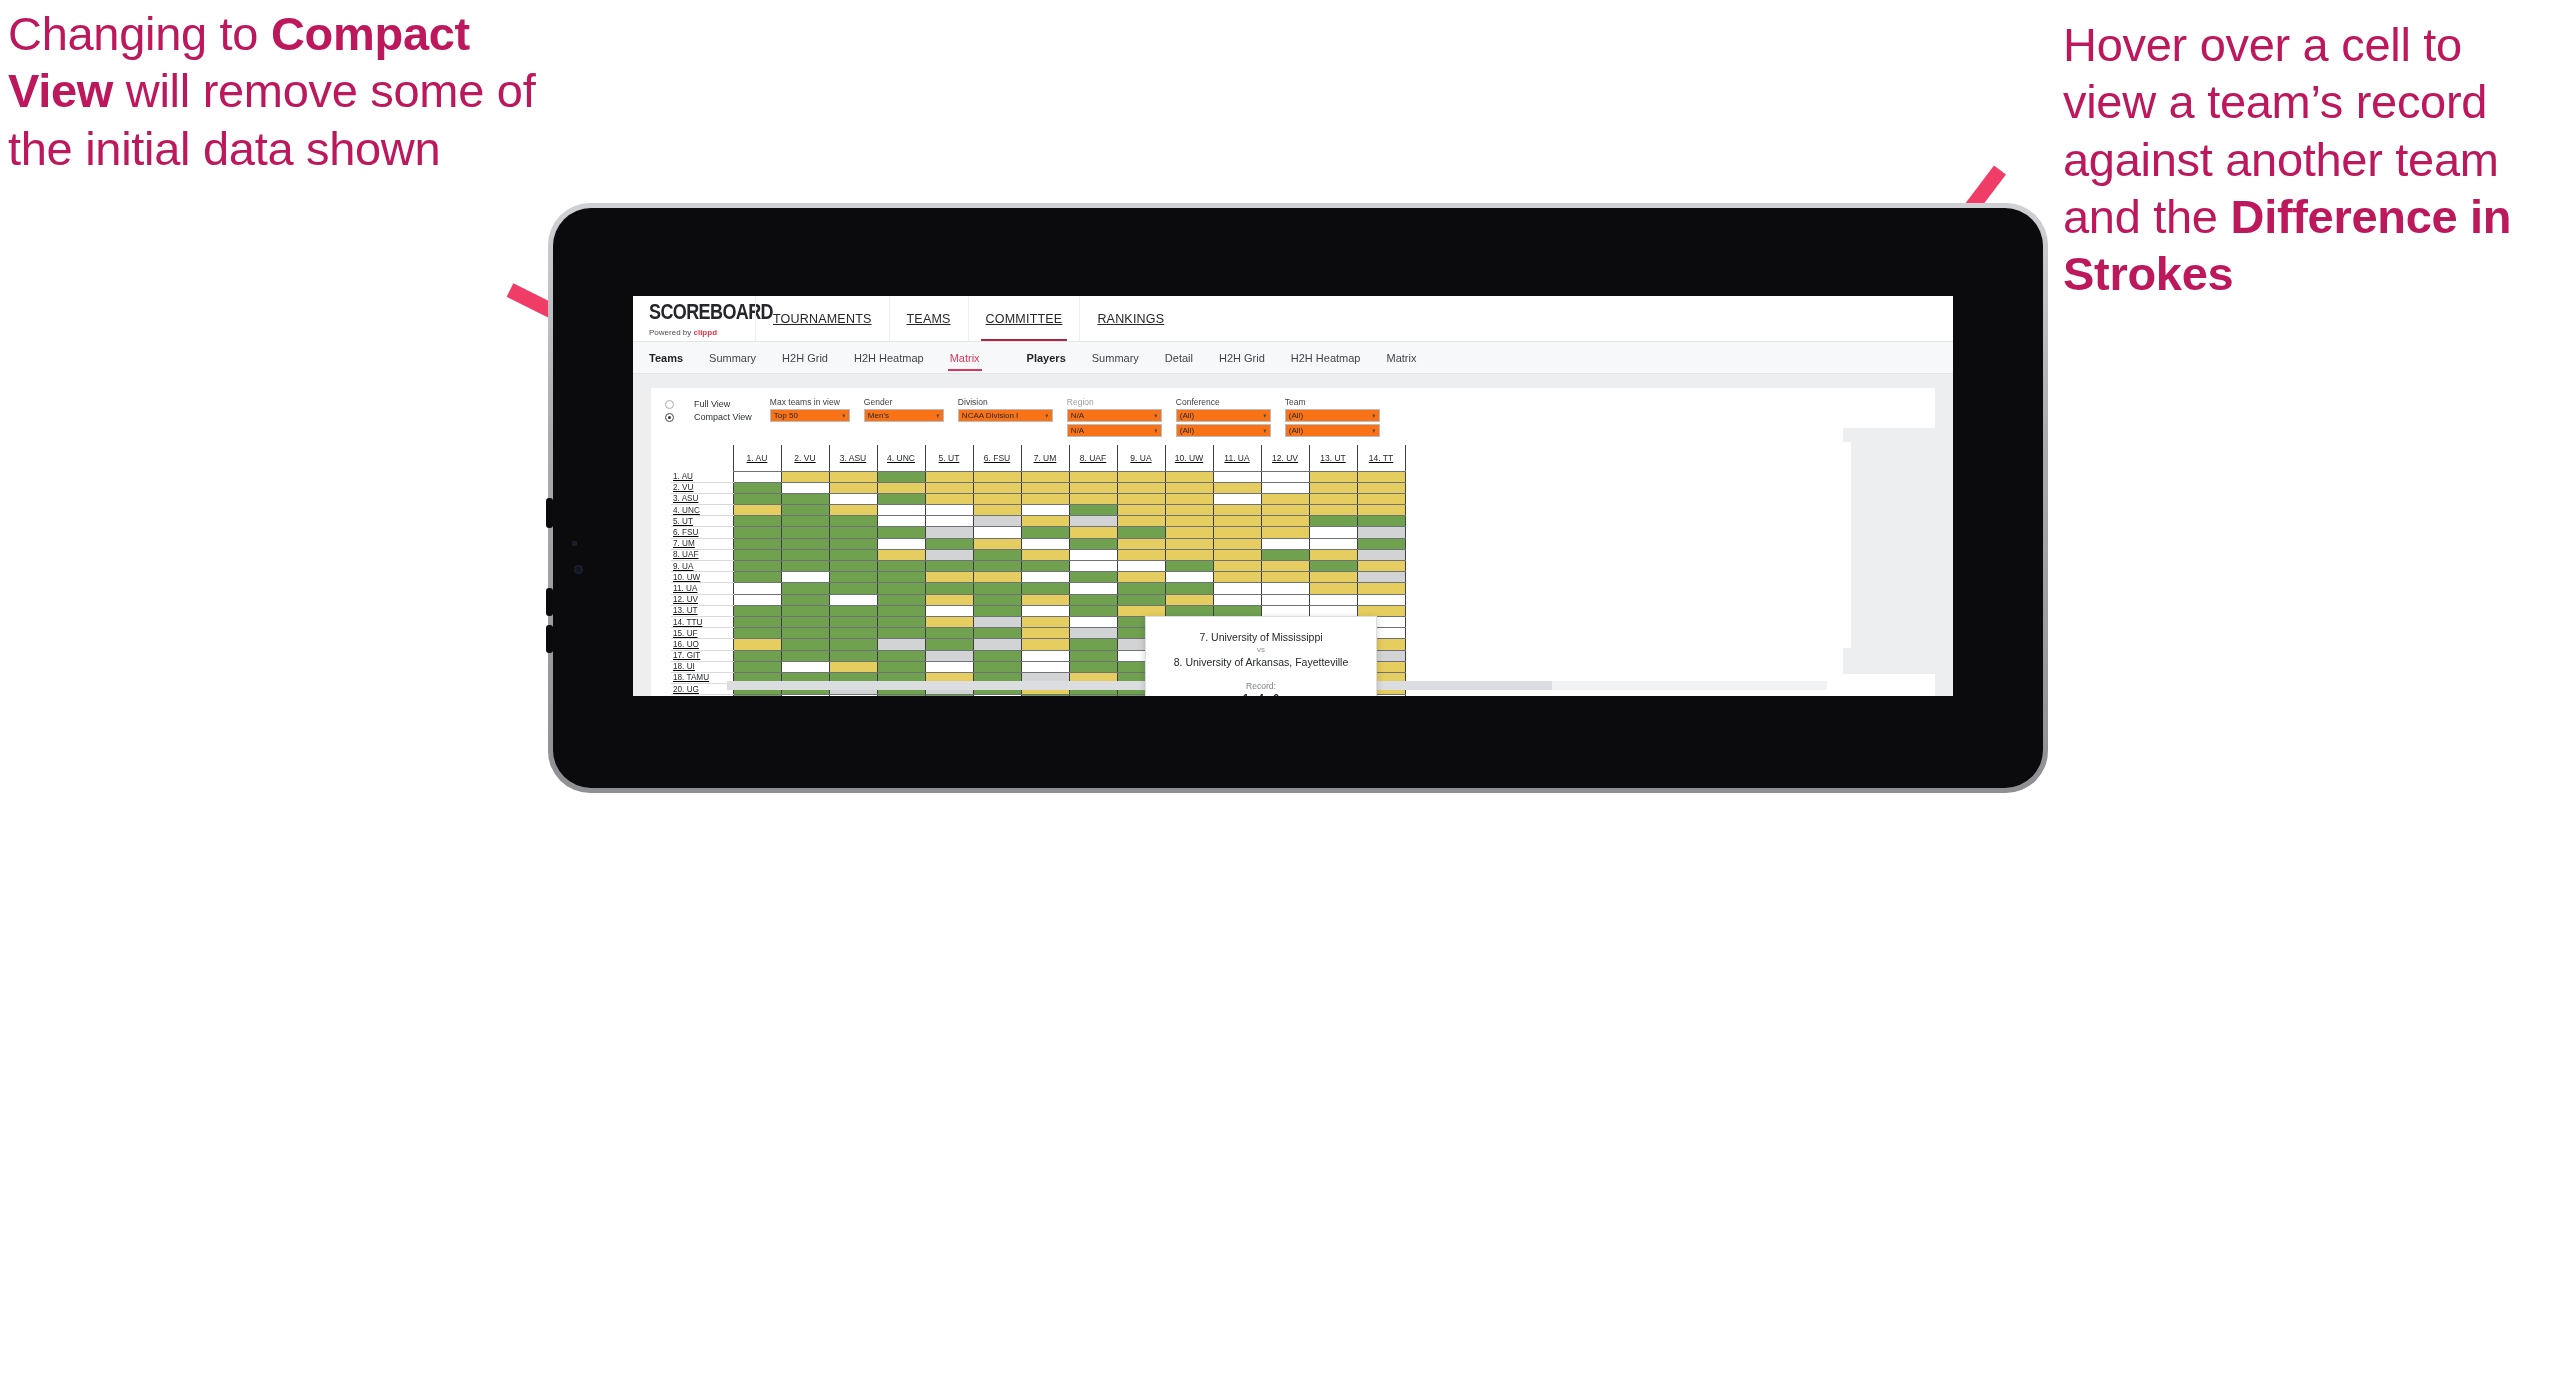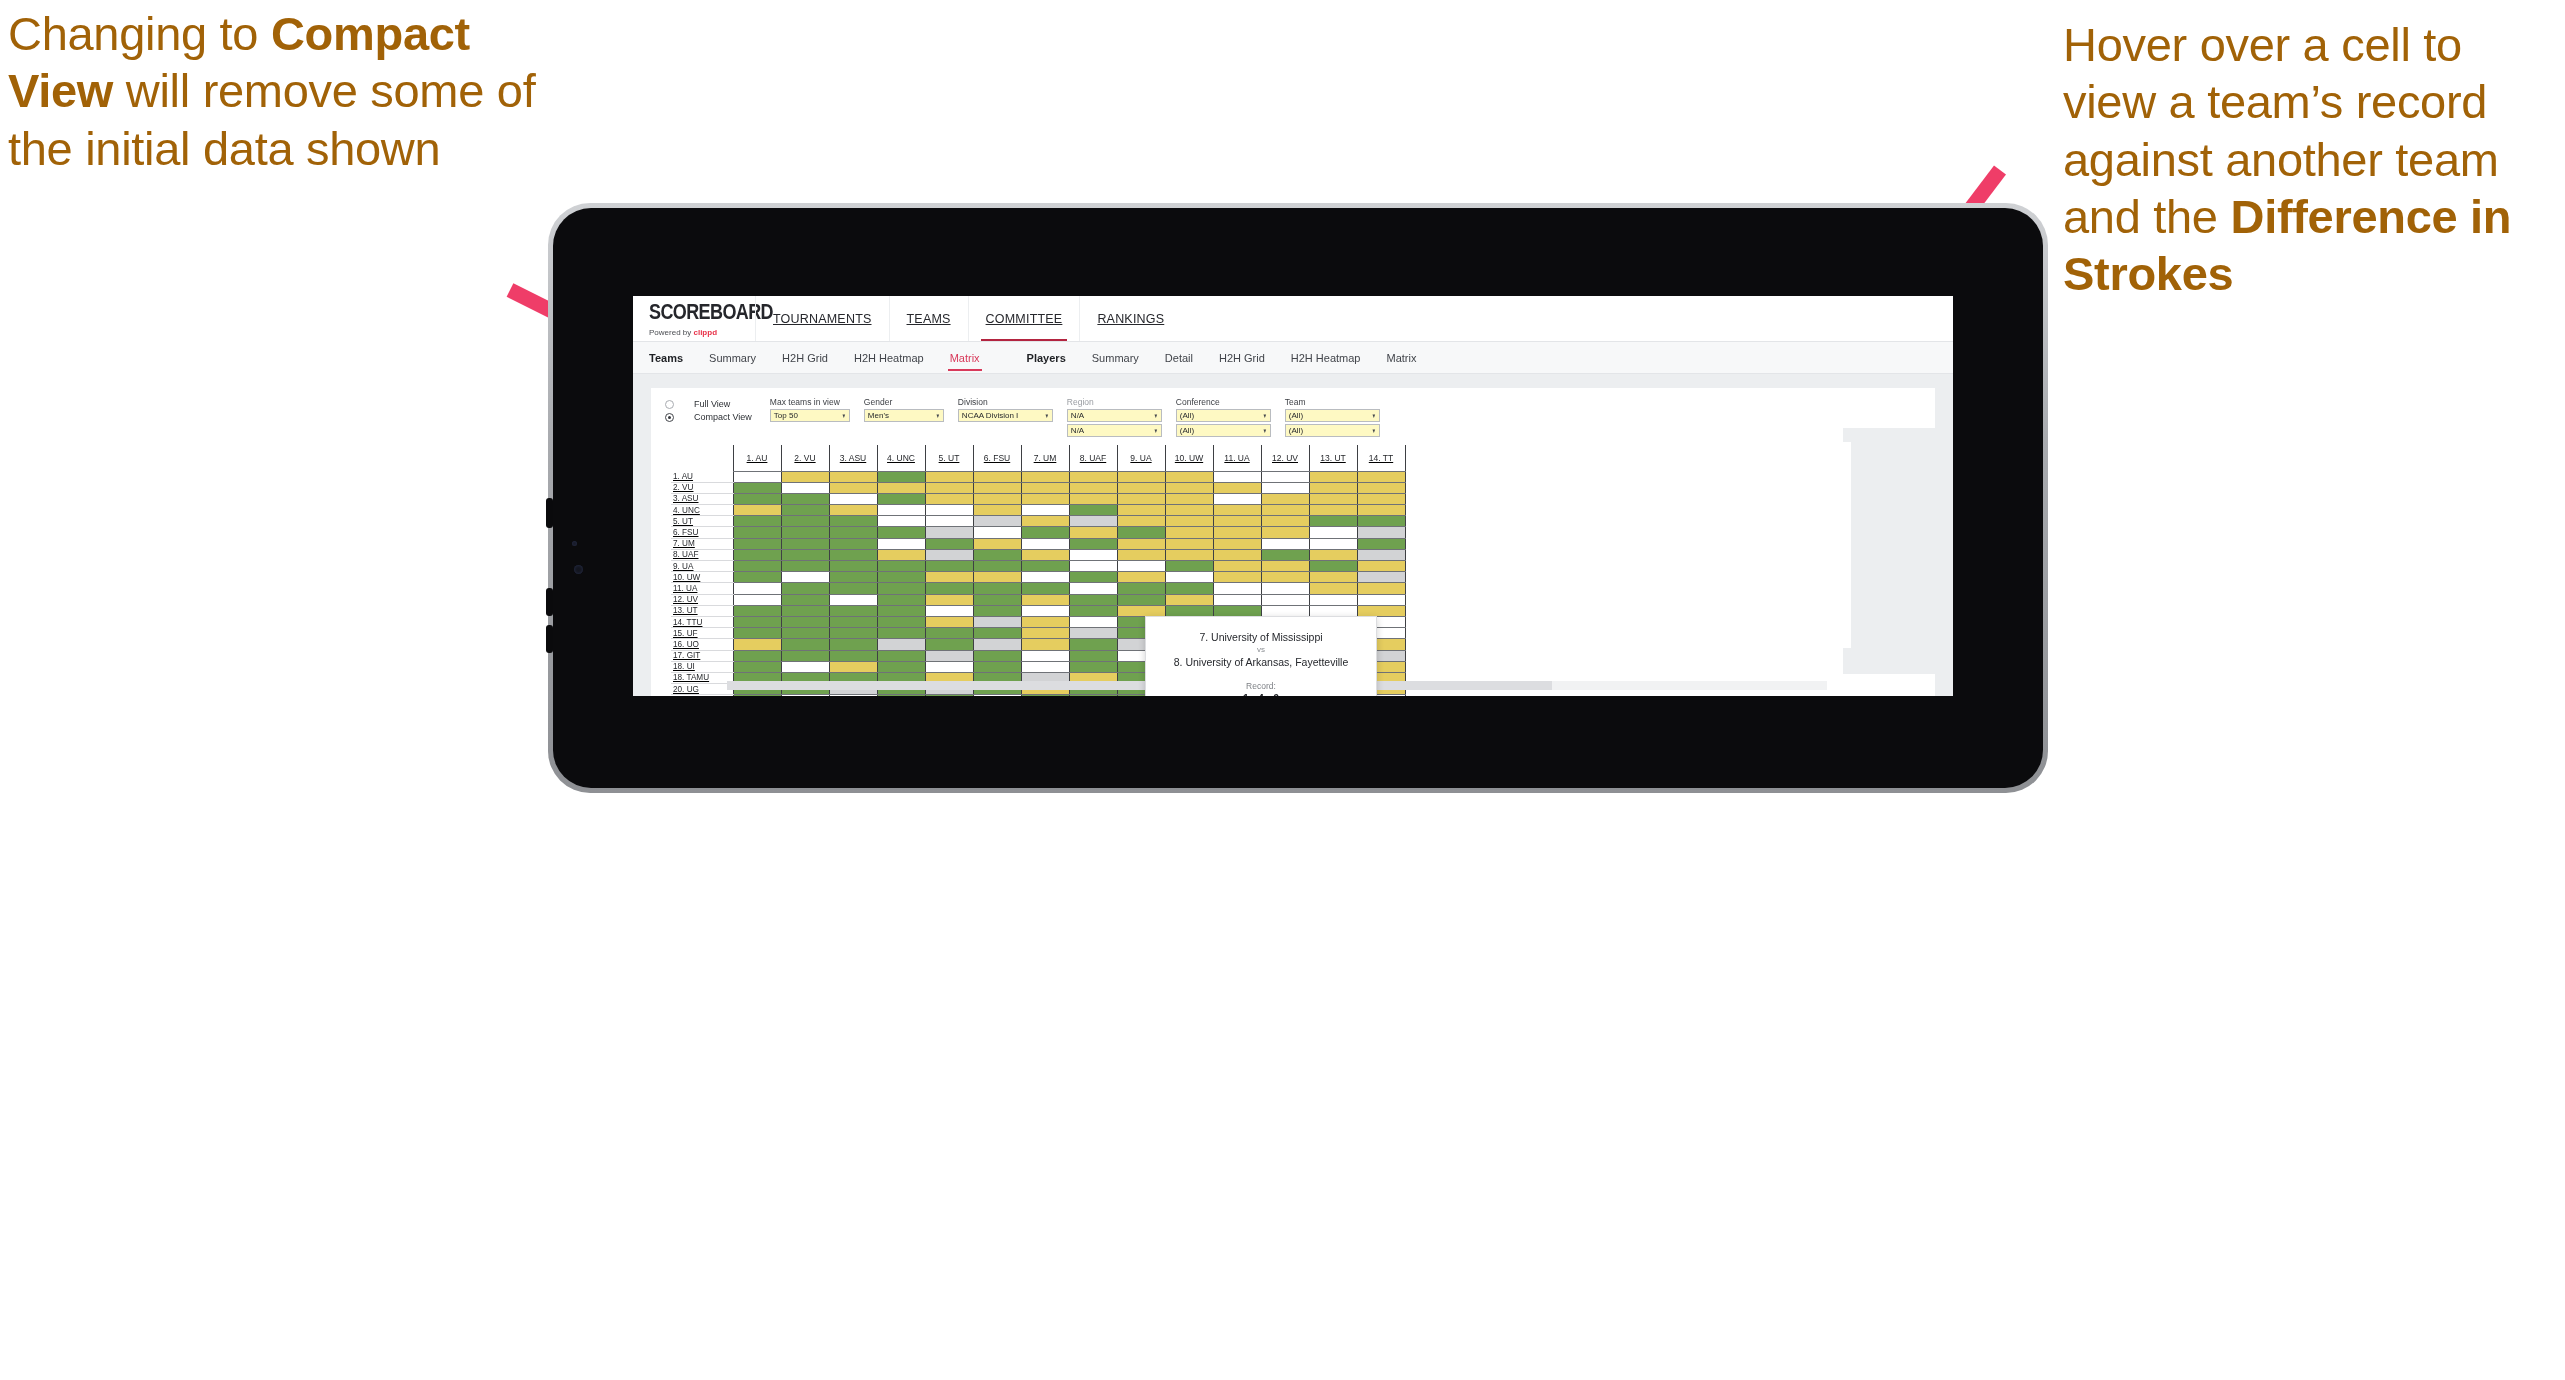--- a/index.html
+++ b/index.html
@@ -8,21 +8,21 @@
     background: #ffffff;
     font-family: "Liberation Sans", sans-serif;
     position: relative;
   }
 
   
   .annot {
     position: absolute;
     font-size: 47px;
     line-height: 1.22;
-    color: #a16207;
+    color: #be185d;
     letter-spacing: -0.3px;
     font-weight: 400;
   }
   .annot b { font-weight: 700; }
   #annot-left  { left: 8px;  top: 5px;  width: 560px; }
   #annot-right { left: 2063px; top: 16px; width: 500px; }
 
   .arrow-svg { position: absolute; left: 0; top: 0; width: 2565px; height: 1380px;
                pointer-events: none; }
 
@@ -109,21 +109,21 @@
   
   .viz-wrap { background: #eceef0; padding: 14px 18px 0 18px; height: 322px; }
   .viz { background: #fff; height: 308px; position: relative; overflow: hidden; }
 
   
   .filters { display: flex; align-items: flex-start; padding: 9px 0 6px 14px; gap: 0; }
   .f-col { margin-right: 14px; }
   .f-label { font-size: 8.5px; color: #3c3f44; margin-bottom: 2px; white-space: nowrap; }
   .f-label.dim { color: #9a9da2; }
   .sel {
-    width: 80px; height: 13px; border: 1px solid #b9bcc0; background: #fef9c3;
+    width: 80px; height: 13px; border: 1px solid #b9bcc0; background: #f97316;
     font-size: 8px; color: #26282c; display: flex; align-items: center;
     padding-left: 3px; position: relative; margin-bottom: 2px;
   }
   .sel.w95 { width: 95px; }
   .sel::after {
     content: "▾"; position: absolute; right: 3px; top: 50%;
     transform: translateY(-50%) scaleX(0.75); font-size: 7px; color: #45484d;
   }
   .radios { margin-right: 18px; padding-top: 2px; }
   .radio-row { display: flex; align-items: center; gap: 20px; margin-bottom: 3px; }

